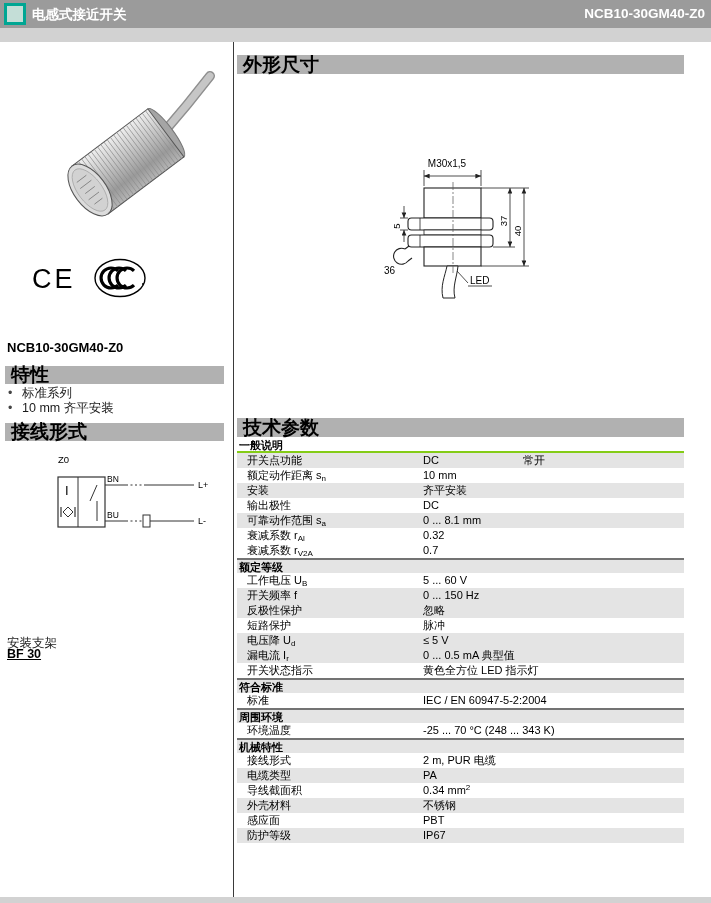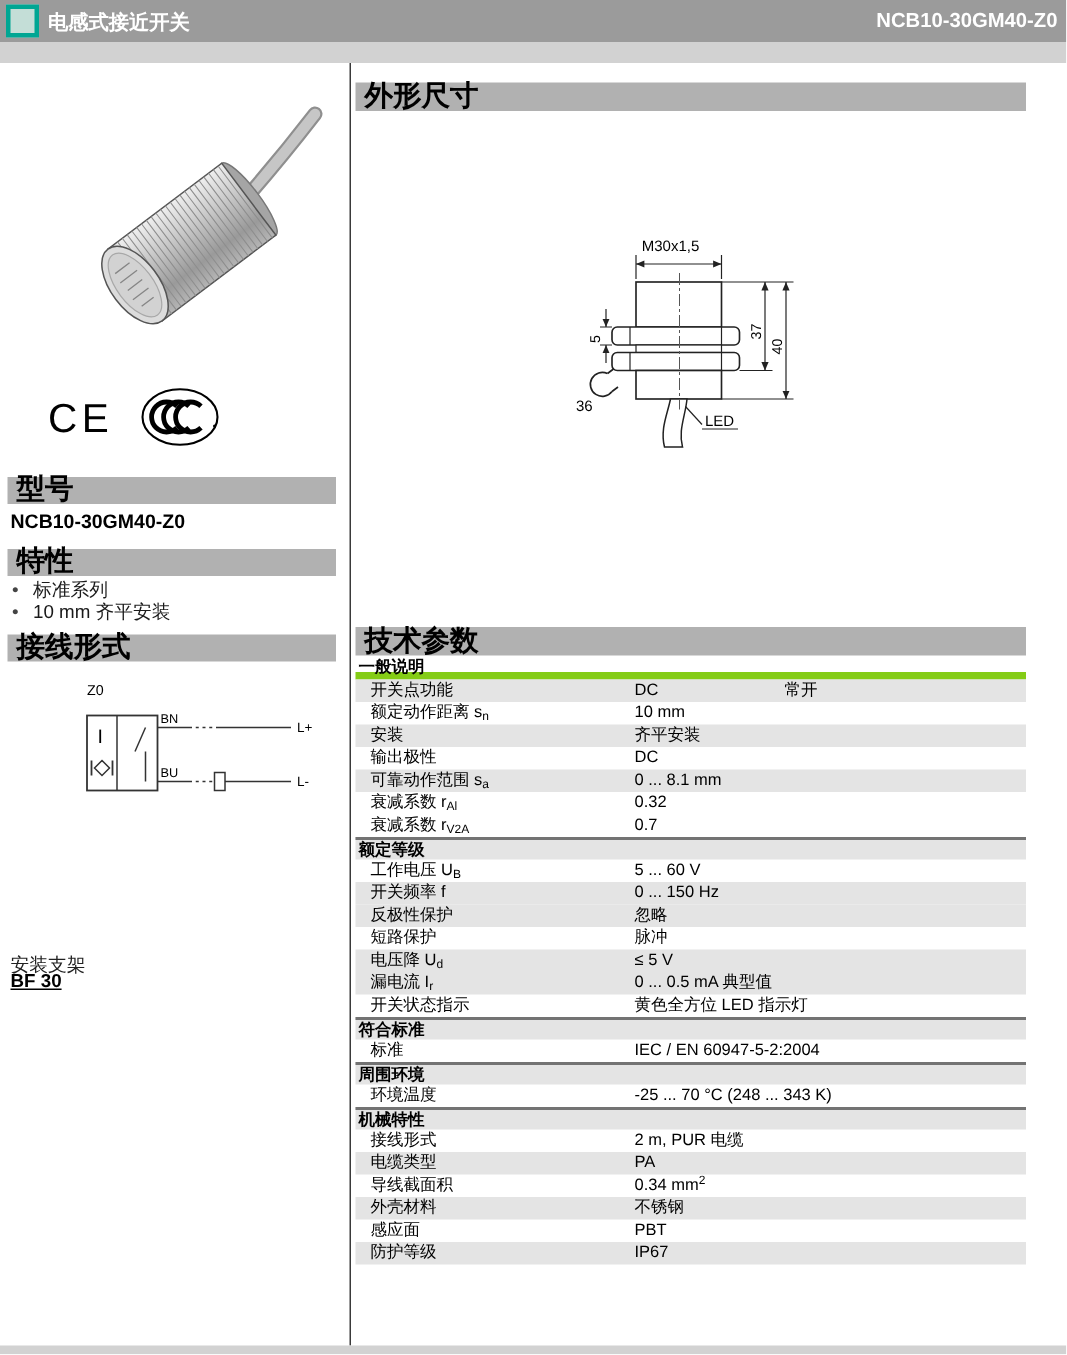--- a/index.html
+++ b/index.html
@@ -29,21 +29,21 @@
   
   .bullets{position:absolute;left:8px;top:386px;font-size:12.5px;color:#1a1a1a;}
   .bullets .bl{height:15px;line-height:15px;}
   .bullets .dot{display:inline-block;width:14px;color:#444;}
 
   
   #tech-table{position:absolute;left:237px;top:438px;width:447px;font-size:11px;color:#000;}
   .trow{position:relative;height:15px;line-height:15px;box-sizing:border-box;}
   .trow.shaded{background:#e4e4e4;}
   .trow.sec{font-weight:bold;border-top:2px solid #737373;}
-  .trow.sec.first{border-top:none;border-bottom:5px solid #84cc16;}
+  .trow.sec.first{border-top:none;border-bottom:2px solid #84cc16;}
   .tlabel{position:absolute;left:10px;white-space:nowrap;}
   .trow.sec .tlabel{left:2px;}
   .tvalue{position:absolute;left:186px;white-space:nowrap;}
   .tvalue2{position:absolute;left:286px;white-space:nowrap;}
   sub{font-size:8px;line-height:0;vertical-align:-2px;}
   sup{font-size:8px;line-height:0;vertical-align:4px;}
 
   svg text{font-family:"Liberation Sans","DejaVu Sans",sans-serif;}
 </style>
 </head>
@@ -88,23 +88,20 @@
   </svg>
 
   <svg style="position:absolute;left:93px;top:256px;" width="56" height="44" viewBox="0 0 56 44">
     <ellipse cx="27" cy="22" rx="25" ry="18.5" fill="none" stroke="#000" stroke-width="1.4"></ellipse>
     <path d="M25,14.8 A10 10 0 1 0 25,29.2" fill="none" stroke="#000" stroke-width="3.2"></path>
     <path d="M33,14.8 A10 10 0 1 0 33,29.2" fill="none" stroke="#000" stroke-width="3.2"></path>
     <path d="M41,14.8 A10 10 0 1 0 41,29.2" fill="none" stroke="#000" stroke-width="3.2"></path>
     <circle cx="50" cy="28" r="1" fill="#000"></circle>
   </svg>
 
-  <div class="bar left" style="top:318px;">
-    <span>型号</span>
-  </div>
   <div class="txt b" style="left:7px;top:340px;font-size:13px;">NCB10-30GM40-Z0</div>
 
   <div class="bar left" style="top:366px;">
     <span>特性</span>
   </div>
   <div class="bullets">
     <div class="bl"><span class="dot">•</span><span>标准系列</span></div>
     <div class="bl"><span class="dot">•</span><span>10 mm 齐平安装</span></div>
   </div>
 

